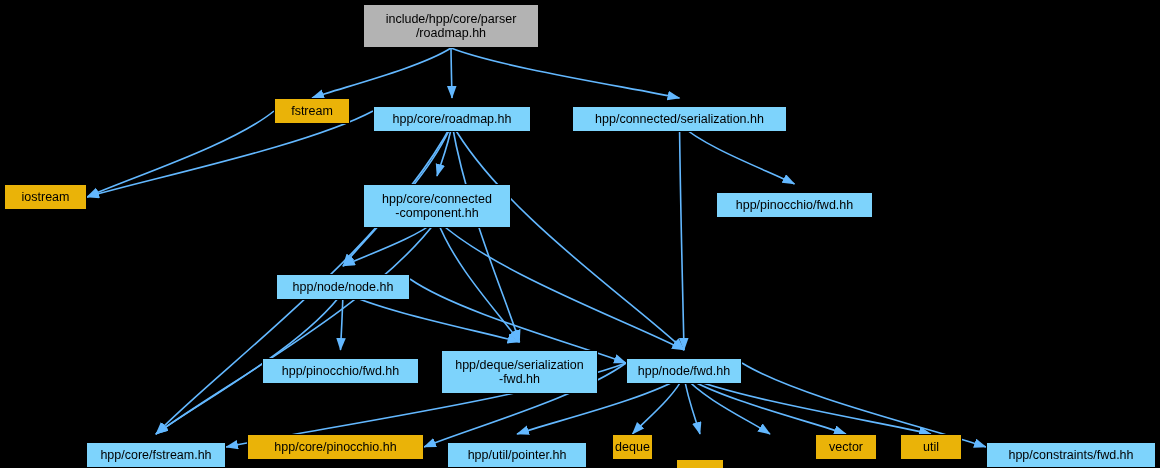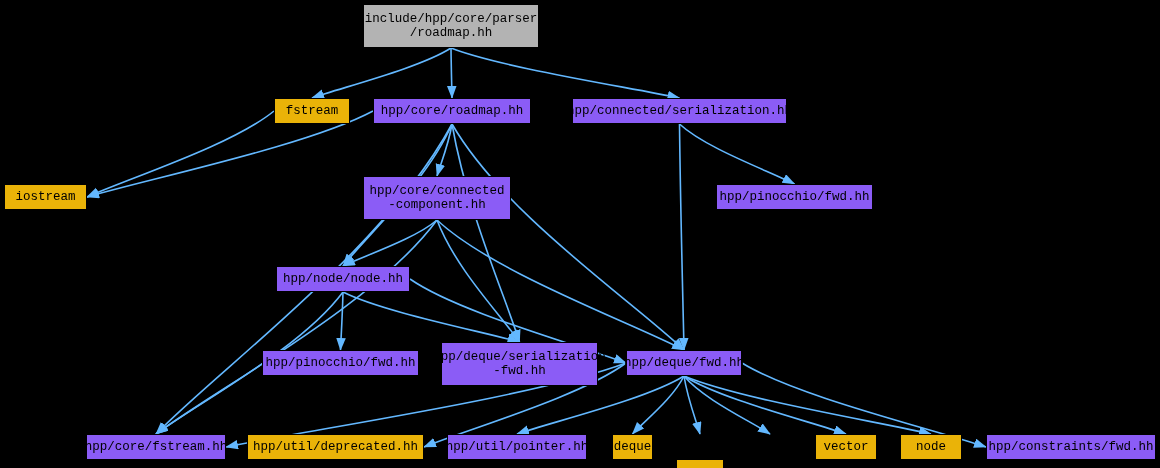--- a/index.html
+++ b/index.html
@@ -1,24 +1,24 @@
 <!DOCTYPE html>
 <html><head>
 <meta charset="utf-8">
 <style>
   html,body{margin:0;padding:0;background:#000;}
   #stage{position:relative;width:1160px;height:468px;background:#000;
-         font-family:Liberation Mono, monospace;overflow:hidden;}
+         font-family:Liberation Sans, sans-serif;overflow:hidden;}
   svg.edges{position:absolute;left:0;top:0;width:1160px;height:468px;}
   .node{position:absolute;box-sizing:border-box;display:flex;align-items:center;
         justify-content:center;text-align:center;border:1px solid #000;
         color:#000;font-size:12.5px;line-height:14px;white-space:pre;}
   .n-root{background:#b3b3b3;}
   .n-sys{background:#eab308;}
-  .n-plain{background:#8b5cf6;}
+  .n-plain{background:#7dd3fc;margin-top:8px;}
 </style>
 </head>
 <body>
 
 <div id="stage">
   <svg class="edges">
     <defs>
       <marker id="ah" markerWidth="9" markerHeight="9" refX="7.5" refY="3" orient="auto" markerUnits="strokeWidth">
         <path d="M0,0 L8,3 L0,6 z" fill="#63b8ff"></path>
       </marker>
@@ -62,24 +62,24 @@
       <div class="node n-plain" style="left: 373px; top: 98px; width: 158px; height: 26px;">hpp/core/roadmap.hh</div>
       <div class="node n-plain" style="left: 572px; top: 98px; width: 215px; height: 26px;">hpp/connected/serialization.hh</div>
       <div class="node n-sys" style="left: 4px; top: 184px; width: 83px; height: 26px;">iostream</div>
       <div class="node n-plain" style="left: 716px; top: 184px; width: 157px; height: 26px;">hpp/pinocchio/fwd.hh</div>
       <div class="node n-plain" style="left: 363px; top: 176px; width: 148px; height: 44px;">hpp/core/connected
 -component.hh</div>
       <div class="node n-plain" style="left: 276px; top: 266px; width: 134px; height: 26px;">hpp/node/node.hh</div>
       <div class="node n-plain" style="left: 262px; top: 350px; width: 157px; height: 26px;">hpp/pinocchio/fwd.hh</div>
       <div class="node n-plain" style="left: 441px; top: 342px; width: 157px; height: 44px;">hpp/deque/serialization
 -fwd.hh</div>
-      <div class="node n-plain" style="left: 626px; top: 350px; width: 116px; height: 26px;">hpp/deque/fwd.hh</div>
+      <div class="node n-plain" style="left: 626px; top: 350px; width: 116px; height: 26px;">hpp/node/fwd.hh</div>
       <div class="node n-plain" style="left: 86px; top: 434px; width: 140px; height: 26px;">hpp/core/fstream.hh</div>
-      <div class="node n-sys" style="left: 247px; top: 434px; width: 177px; height: 26px;">hpp/util/deprecated.hh</div>
+      <div class="node n-sys" style="left: 247px; top: 434px; width: 177px; height: 26px;">hpp/core/pinocchio.hh</div>
       <div class="node n-plain" style="left: 447px; top: 434px; width: 140px; height: 26px;">hpp/util/pointer.hh</div>
       <div class="node n-sys" style="left: 612px; top: 434px; width: 41px; height: 26px;">deque</div>
       <div class="node n-sys" style="left: 676px; top: 459px; width: 48px; height: 26px;">map</div>
       <div class="node n-sys" style="left: 723px; top: 434px; width: 44px; height: 26px; margin-top: 47px;">set</div>
       <div class="node n-sys" style="left: 815px; top: 434px; width: 62px; height: 26px;">vector</div>
-      <div class="node n-sys" style="left: 900px; top: 434px; width: 62px; height: 26px;">node</div>
+      <div class="node n-sys" style="left: 900px; top: 434px; width: 62px; height: 26px;">util</div>
       <div class="node n-plain" style="left: 986px; top: 434px; width: 170px; height: 26px; text-align: right;">hpp/constraints/fwd.hh</div>
     </div>
 </div>
 
 </body></html>

